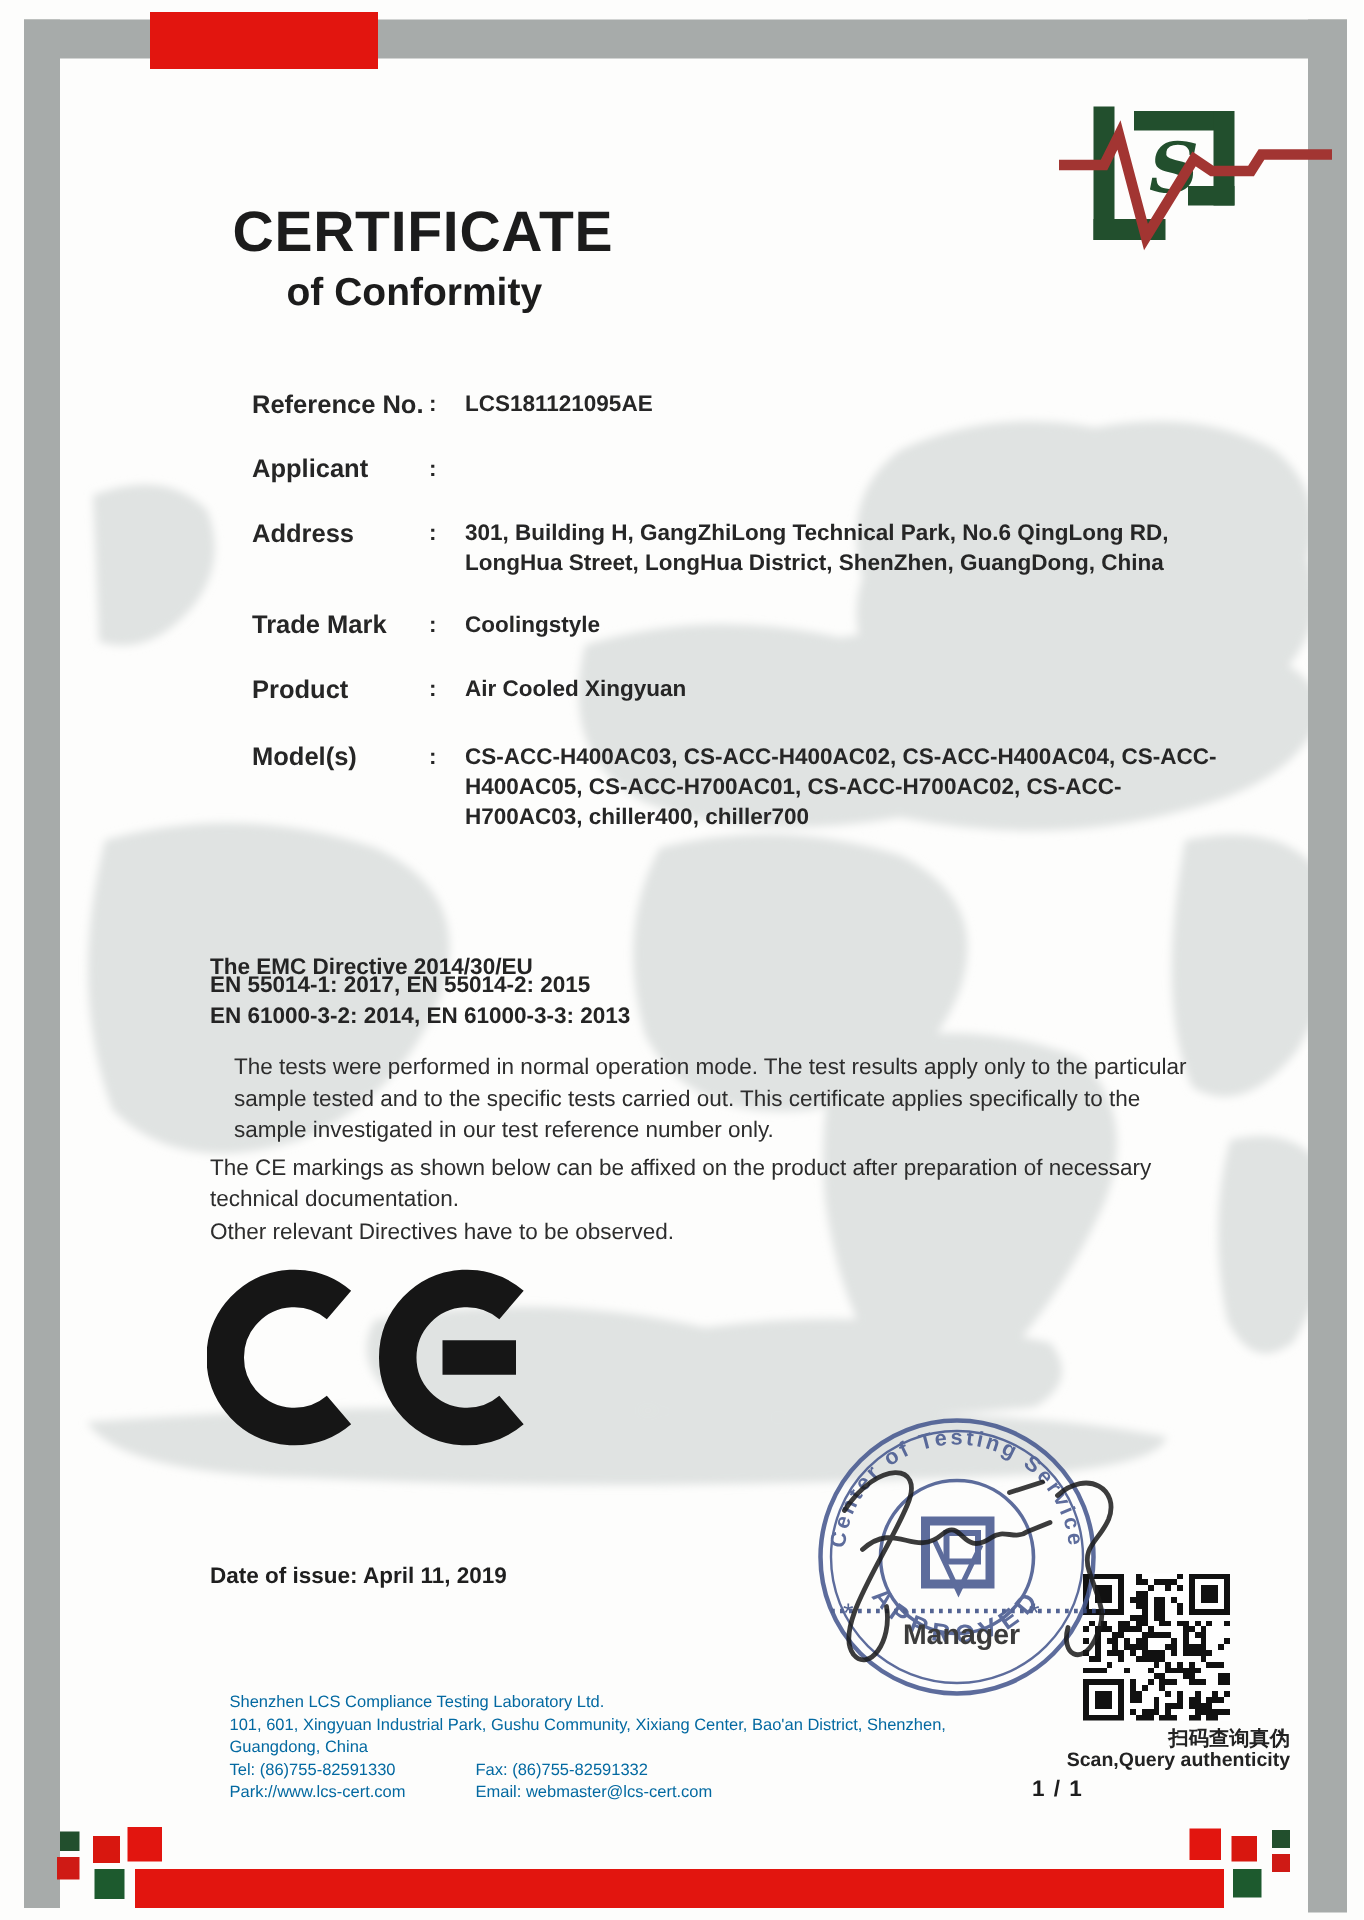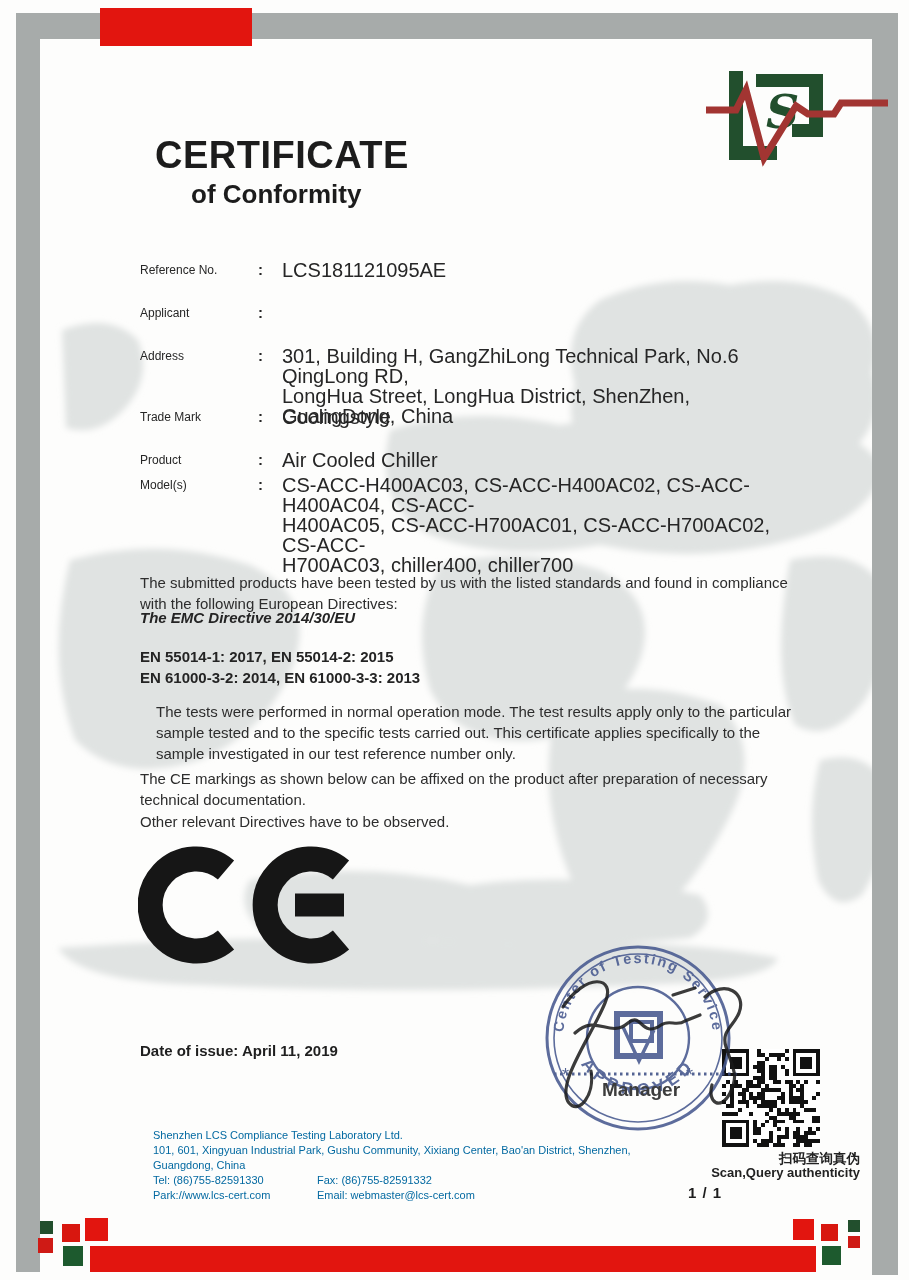--- a/index.html
+++ b/index.html
@@ -9,23 +9,23 @@
   .prewrap{white-space:pre-line;}
   
   .band{position:absolute;background:#a7abaa;}
   .redbar{position:absolute;background:#e2150f;}
   .sq{position:absolute;}
   
   .title{font-size:38px;font-weight:700;letter-spacing:.5px;color:#1c1c1c;}
   .subtitle{font-size:26px;font-weight:700;color:#1c1c1c;margin-left:36px;}
   
   .row{position:absolute;left:140px;display:flex;align-items:flex-start;}
-  .row .lab{width:118px;font-size:12px;font-weight:400;line-height:20px;}
+  .row .lab{width:118px;font-size:17px;font-weight:700;line-height:20px;margin-left:28px;}
   .row .col{width:24px;font-size:15px;font-weight:700;line-height:20px;}
-  .row .val{width:516px;font-size:20px;font-weight:400;line-height:20px;}
+  .row .val{width:516px;font-size:15px;font-weight:700;line-height:20px;}
   
   .para{position:absolute;left:140px;width:660px;font-size:15px;line-height:21px;color:#2d2d2d;}
   .bold{font-weight:700;color:#242424;}
   .datefont{font-size:15px;font-weight:700;color:#1f1f1f;}
   
   .foot{position:absolute;font-size:11px;line-height:15px;color:#0369a1;}
   .pageind{position:absolute;font-size:15px;font-weight:700;letter-spacing:1px;color:#1d1d1d;}
   .qrcap{position:absolute;width:170px;text-align:right;font-weight:700;color:#222;}
   .wm{position:absolute;left:0;top:0;z-index:0;}
   .z1{z-index:1;} .z2{z-index:2;} .z3{z-index:3;}
@@ -108,33 +108,31 @@
 LongHua Street, LongHua District, ShenZhen, GuangDong, China</div>
   </div>
   <div class="row z2" style="top:407px;">
     <div class="lab">Trade Mark</div>
     <div class="col">:</div>
     <div class="val prewrap">Coolingstyle</div>
   </div>
   <div class="row z2" style="top:450px;align-items:center;">
     <div class="lab">Product</div>
     <div class="col">:</div>
-    <div class="val prewrap">Air Cooled Chiller</div>
-  </div>
-  <div class="row z2" style="top:475px;justify-content:center;">
+    <div class="val prewrap">Air Cooled Xingyuan</div>
+  </div>
+  <div class="row z2" style="top:495px;justify-content:center;">
     <div class="lab">Model(s)</div>
     <div class="col">:</div>
     <div class="val prewrap">CS-ACC-H400AC03, CS-ACC-H400AC02, CS-ACC-H400AC04, CS-ACC-
 H400AC05, CS-ACC-H700AC01, CS-ACC-H700AC02, CS-ACC-
 H700AC03, chiller400, chiller700</div>
   </div>
 
-  <div class="para prewrap z2" style="top:572px;">The submitted products have been tested by us with the listed standards and found in compliance
-with the following European Directives:</div>
-  <div class="para prewrap z2 bold" style="top:607px;font-style:italic;">The EMC Directive 2014/30/EU</div>
+  <div class="para prewrap z2 bold" style="top:634px;">The EMC Directive 2014/30/EU</div>
   <div class="para prewrap z2 bold" style="top:646px;">EN 55014-1: 2017, EN 55014-2: 2015
 EN 61000-3-2: 2014, EN 61000-3-3: 2013</div>
   <div class="para prewrap z2" style="top:701px;margin-left:16px;">The tests were performed in normal operation mode. The test results apply only to the particular
 sample tested and to the specific tests carried out. This certificate applies specifically to the
 sample investigated in our test reference number only.</div>
   <div class="para prewrap z2" style="top:768px;">The CE markings as shown below can be affixed on the product after preparation of necessary
 technical documentation.</div>
   <div class="para prewrap z2" style="top:811px;">Other relevant Directives have to be observed.</div>
 
   <svg class="abs z2" style="left:138px;top:845px;" width="250" height="120" viewBox="0 0 250 120">

